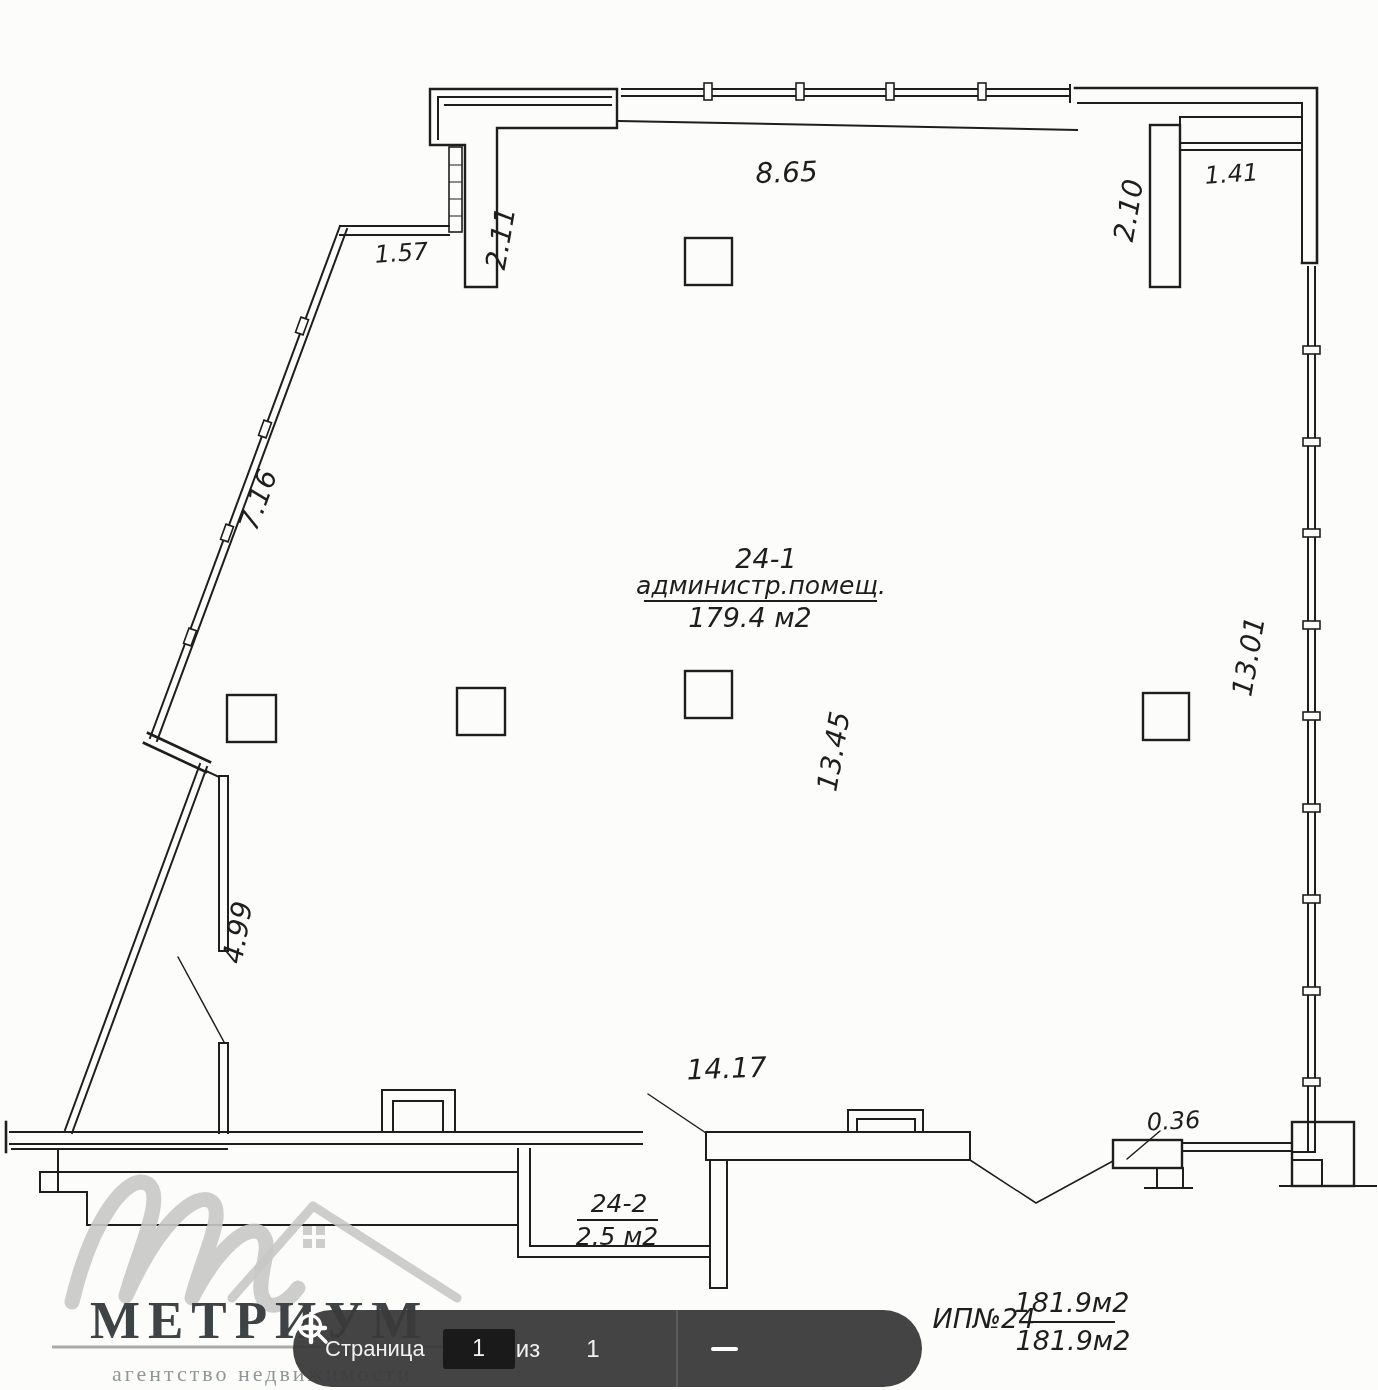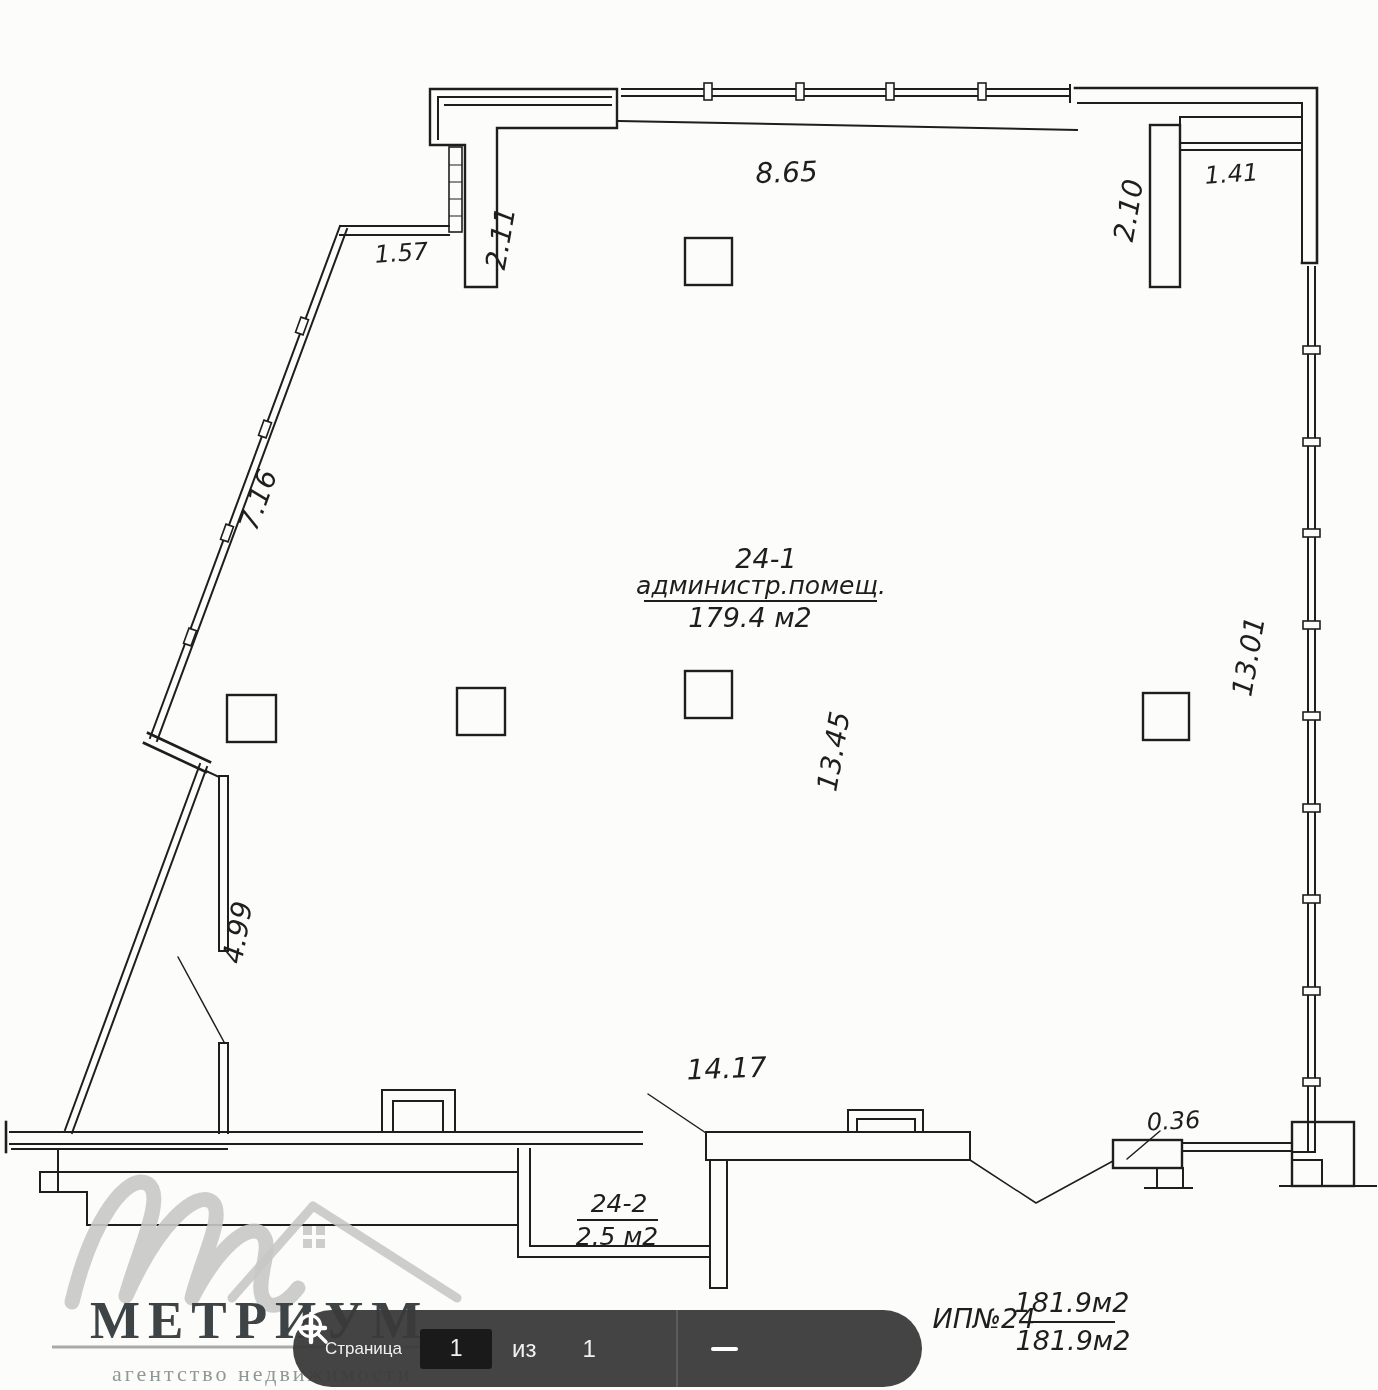--- a/index.html
+++ b/index.html
@@ -29,24 +29,24 @@
   .wm-brand{font-family:"Liberation Serif",serif;font-weight:bold;font-size:53px;
             letter-spacing:8px;fill:#3e4446;}
   .wm-rule{stroke:#a9aba9;stroke-width:3;}
   .wm-tag{font-family:"Liberation Serif",serif;font-size:22px;letter-spacing:3px;fill:#8f9897;}
 
   
   .toolbar{position:absolute;left:293px;top:1310px;width:629px;height:77px;
            background:rgba(58,58,58,.95);border-radius:39px;display:flex;align-items:stretch;
            color:#f1f1f1;z-index:5;}
   .tb-left{width:383px;display:flex;align-items:center;box-sizing:border-box;padding-left:32px;}
-  .tb-label{font-size:17px;color:#f1f1f1;}
+  .tb-label{font-size:22px;color:#f1f1f1;}
   .page-input{width:68px;height:38px;margin-left:18px;background:#1a1a1a;border:none;border-radius:3px;
               color:#f1f1f1;font-size:23px;text-align:center;font-family:"Liberation Sans",sans-serif;}
-  .tb-of{font-size:24px;margin-left:20px;}
+  .tb-of{font-size:24px;margin-left:1px;}
   .tb-total{font-size:24px;margin-left:46px;}
   .tb-divider{width:2px;background:#5c5c5c;}
   .tb-right{flex:1;display:flex;align-items:center;justify-content:space-between;
             padding:0 20px 0 18px;box-sizing:border-box;}
   .tb-btn{background:transparent;border:none;width:56px;height:60px;display:flex;
           align-items:center;justify-content:center;cursor:pointer;padding:0;}
   .icon-minus{display:block;width:27px;height:4px;background:#ffffff;border-radius:2px;}
 </style>
 </head>
 <body>

